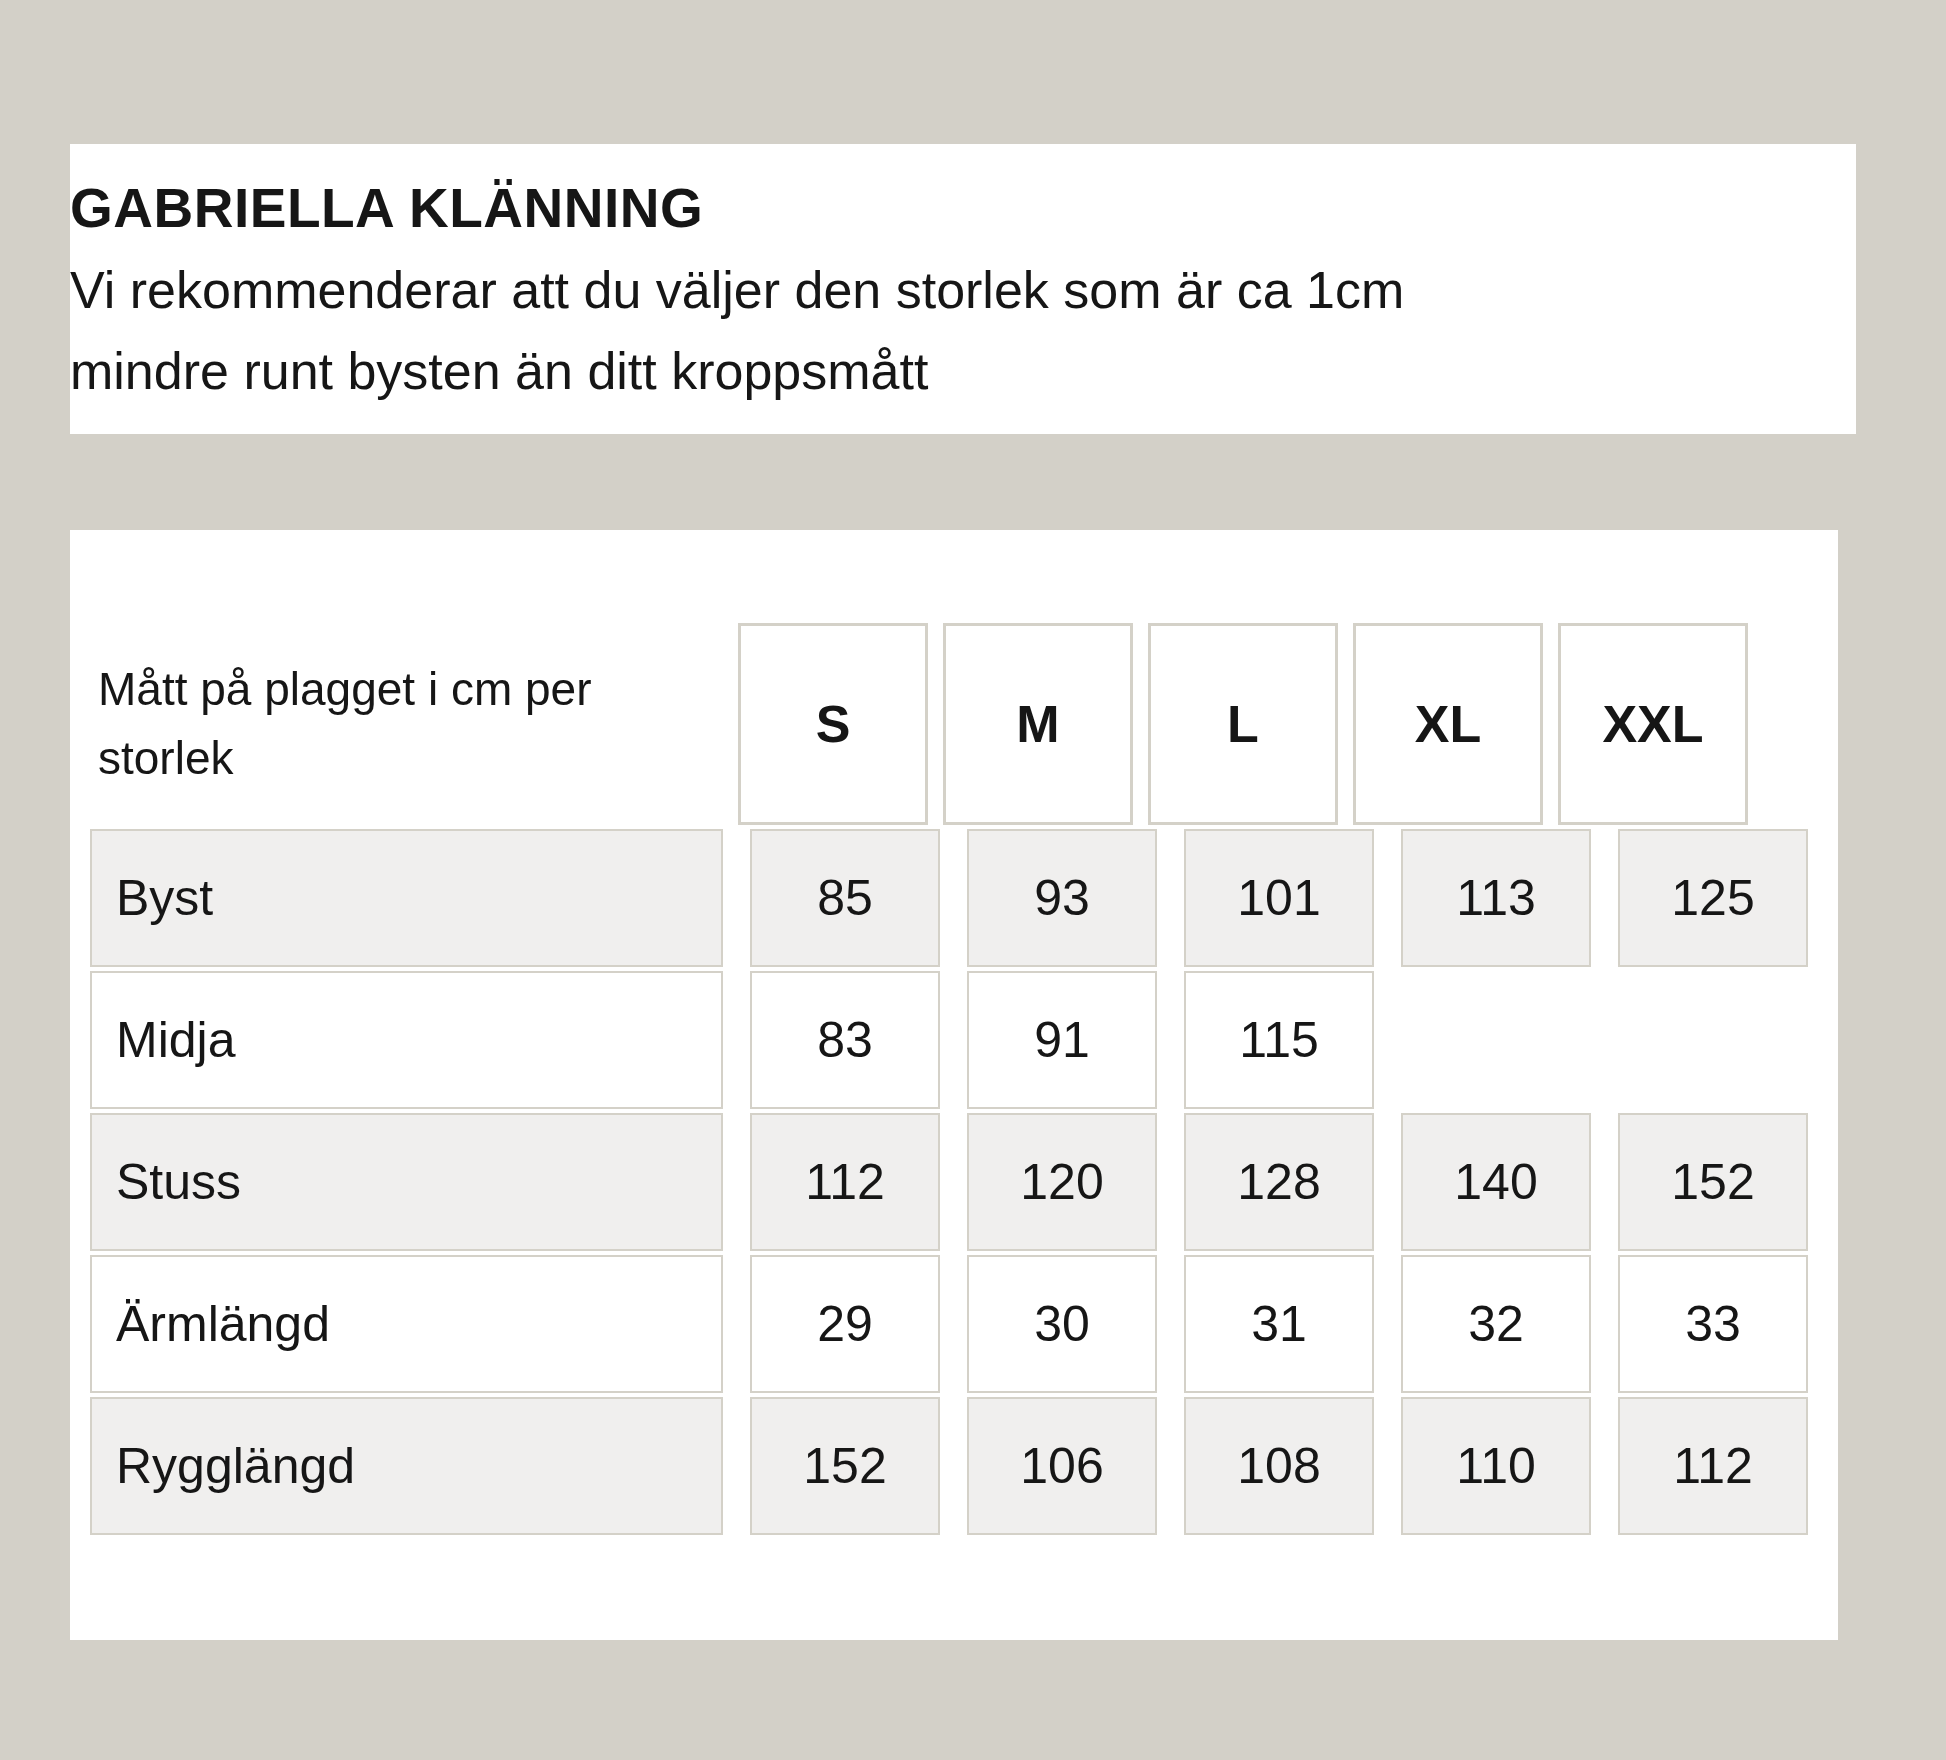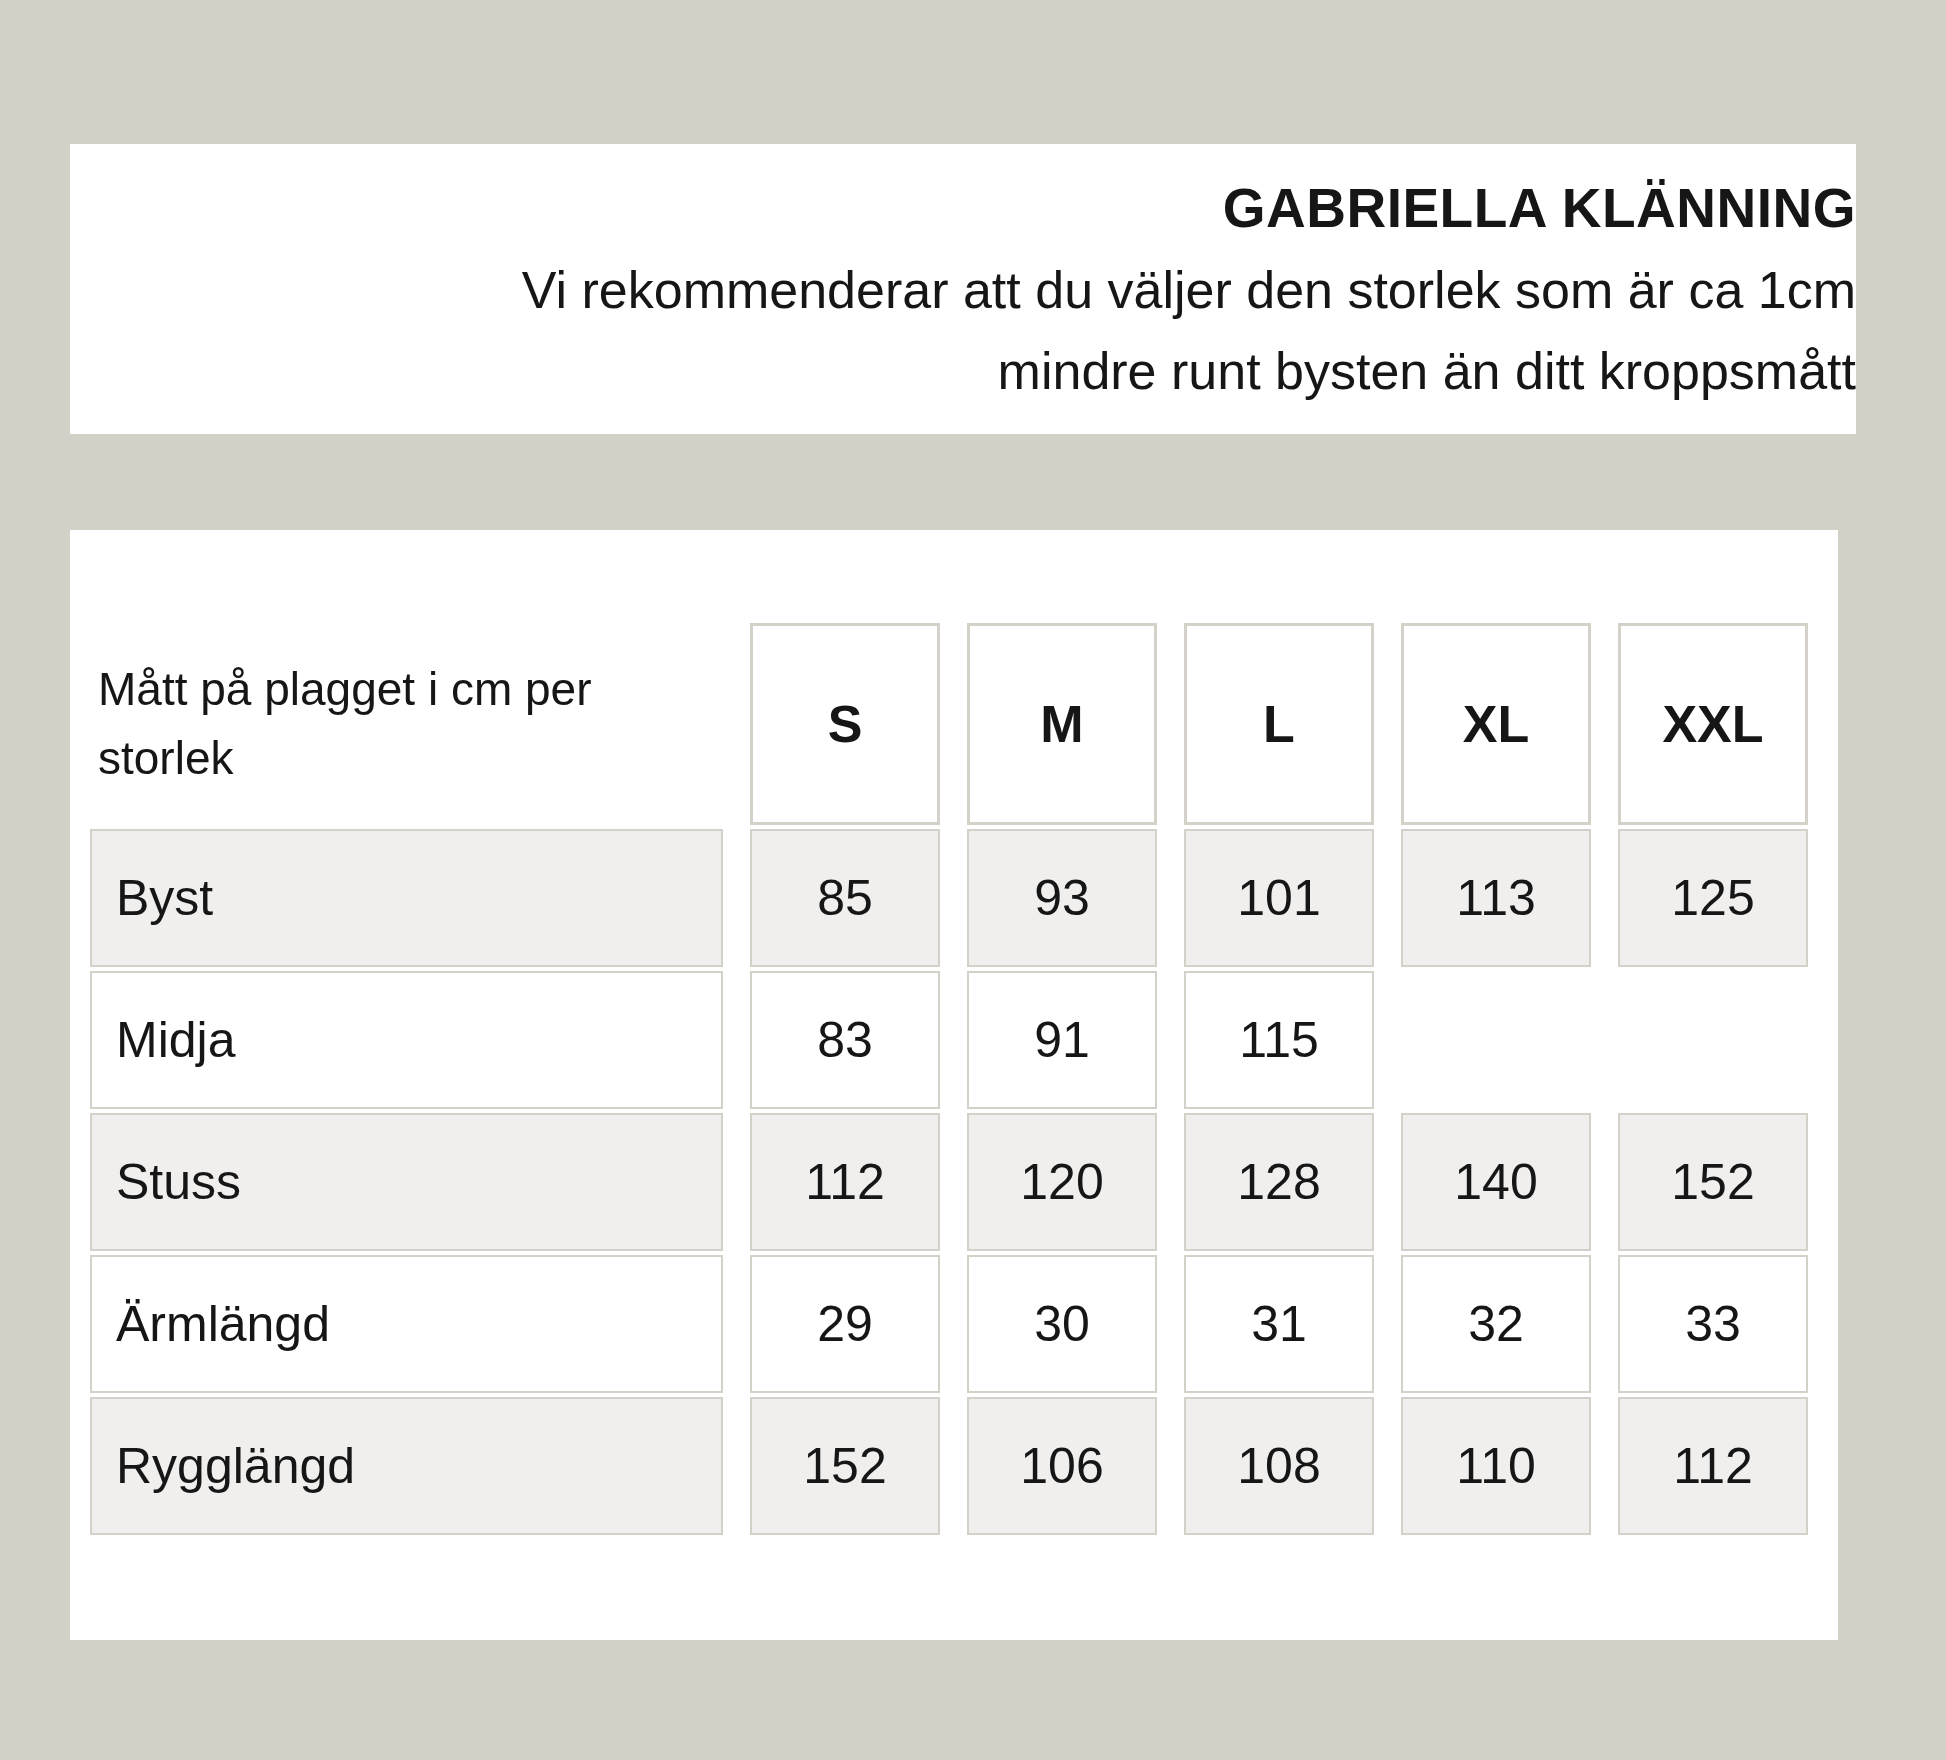--- a/index.html
+++ b/index.html
@@ -18,21 +18,21 @@
     position: relative;
     overflow: hidden;
   }
 
   
   .title-box {
     position: absolute;
     left: 70px; top: 144px;
     width: 1786px; height: 290px;
     background: var(--panel);
-    text-align: right;
+    text-align: left;
     padding-top: 22px;
   }
   .title-box h1 {
     font-size: 55px;
     line-height: 84px;
     font-weight: bold;
     letter-spacing: 0.5px;
   }
   .title-box .sub {
     font-size: 52px;
@@ -42,21 +42,21 @@
 
   
   .table-panel {
     position: absolute;
     left: 70px; top: 530px;
     width: 1768px; height: 1110px;
     background: var(--panel);
   }
   .grid { position: absolute; left: 20px; top: 93px; }
 
-  .header-row { display: flex; gap: 27px; height: 202px; margin-bottom: 4px; }
+  .header-row { display: flex; gap: 15px; height: 202px; margin-bottom: 4px; }
   .label-header {
     width: 633px;
     font-size: 46px;
     line-height: 1.5;
     display: flex; flex-direction: column; justify-content: center;
     padding-left: 8px; padding-right: 60px;
   }
   .size-head {
     width: 190px;
     background: var(--panel);

